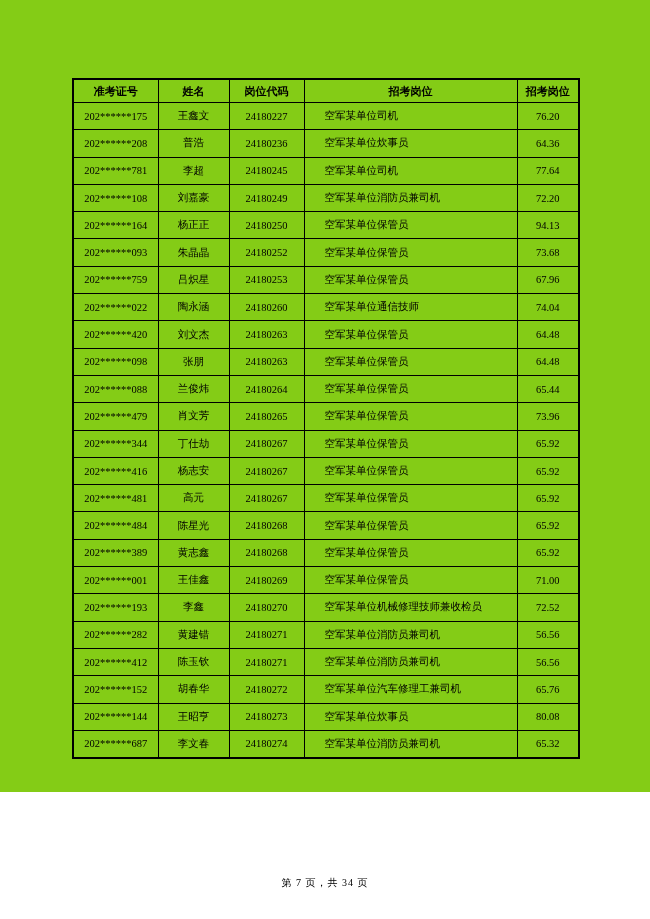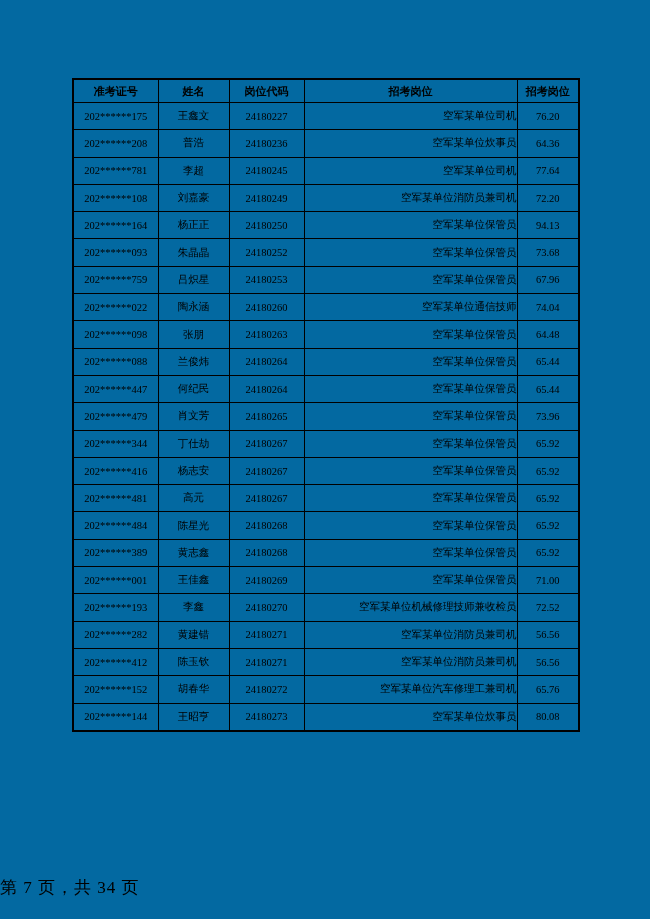--- a/index.html
+++ b/index.html
@@ -11,22 +11,22 @@
     position: relative;
     width: 650px;
     height: 919px;
     font-family: "Liberation Serif", "DejaVu Serif", serif;
     color: #000000;
   }
   .page {
     position: absolute;
     left: 0; top: 0;
     width: 650px;
-    height: 919px;
-    background: #0369a1;
+    height: 792px;
+    background: #84cc16;
   }
   table.score-table {
     position: absolute;
     left: 72px;
     top: 78px;
     width: 506px;
     border-collapse: collapse;
     table-layout: fixed;
     border: 2px solid #000000;
   }
@@ -45,29 +45,30 @@
     padding: 0;
   }
   table.score-table td {
     height: 26.3px;
     font-size: 10.5px;
     font-weight: normal;
     text-align: center;
     padding: 0;
   }
   table.score-table td.c3 {
-    text-align: right;
-    padding-left: 4px;
+    text-align: left;
+    padding-left: 20px;
   }
   .footer {
     position: absolute;
     left: 0;
     top: 876px;
     width: 650px;
-    font-size: 17px;
+    text-align: center;
+    font-size: 10px;
     letter-spacing: 1px;
   }
 </style>
 </head>
 <body>
 
 <div class="page">
   <table class="score-table">
     <colgroup>
       <col style="width:85px">
@@ -136,36 +137,36 @@
           <td class="c4">67.96</td>
         </tr>
         <tr>
           <td class="c0">202******022</td>
           <td class="c1">陶永涵</td>
           <td class="c2">24180260</td>
           <td class="c3">空军某单位通信技师</td>
           <td class="c4">74.04</td>
         </tr>
         <tr>
+          <td class="c0">202******420</td>
+          <td class="c1">刘文杰</td>
+          <td class="c2">24180263</td>
+          <td class="c3">空军某单位保管员</td>
+          <td class="c4">64.48</td>
+        </tr>
+        <tr>
           <td class="c0">202******098</td>
           <td class="c1">张朋</td>
           <td class="c2">24180263</td>
           <td class="c3">空军某单位保管员</td>
           <td class="c4">64.48</td>
         </tr>
         <tr>
           <td class="c0">202******088</td>
           <td class="c1">兰俊炜</td>
-          <td class="c2">24180264</td>
-          <td class="c3">空军某单位保管员</td>
-          <td class="c4">65.44</td>
-        </tr>
-        <tr>
-          <td class="c0">202******447</td>
-          <td class="c1">何纪民</td>
           <td class="c2">24180264</td>
           <td class="c3">空军某单位保管员</td>
           <td class="c4">65.44</td>
         </tr>
         <tr>
           <td class="c0">202******479</td>
           <td class="c1">肖文芳</td>
           <td class="c2">24180265</td>
           <td class="c3">空军某单位保管员</td>
           <td class="c4">73.96</td>
@@ -239,17 +240,24 @@
           <td class="c2">24180272</td>
           <td class="c3">空军某单位汽车修理工兼司机</td>
           <td class="c4">65.76</td>
         </tr>
         <tr>
           <td class="c0">202******144</td>
           <td class="c1">王昭亨</td>
           <td class="c2">24180273</td>
           <td class="c3">空军某单位炊事员</td>
           <td class="c4">80.08</td>
+        </tr>
+        <tr>
+          <td class="c0">202******687</td>
+          <td class="c1">李文春</td>
+          <td class="c2">24180274</td>
+          <td class="c3">空军某单位消防员兼司机</td>
+          <td class="c4">65.32</td>
         </tr>
       </tbody>
   </table>
   <div class="footer">第 7 页，共 34 页</div>
 </div>
 
 </body></html>

